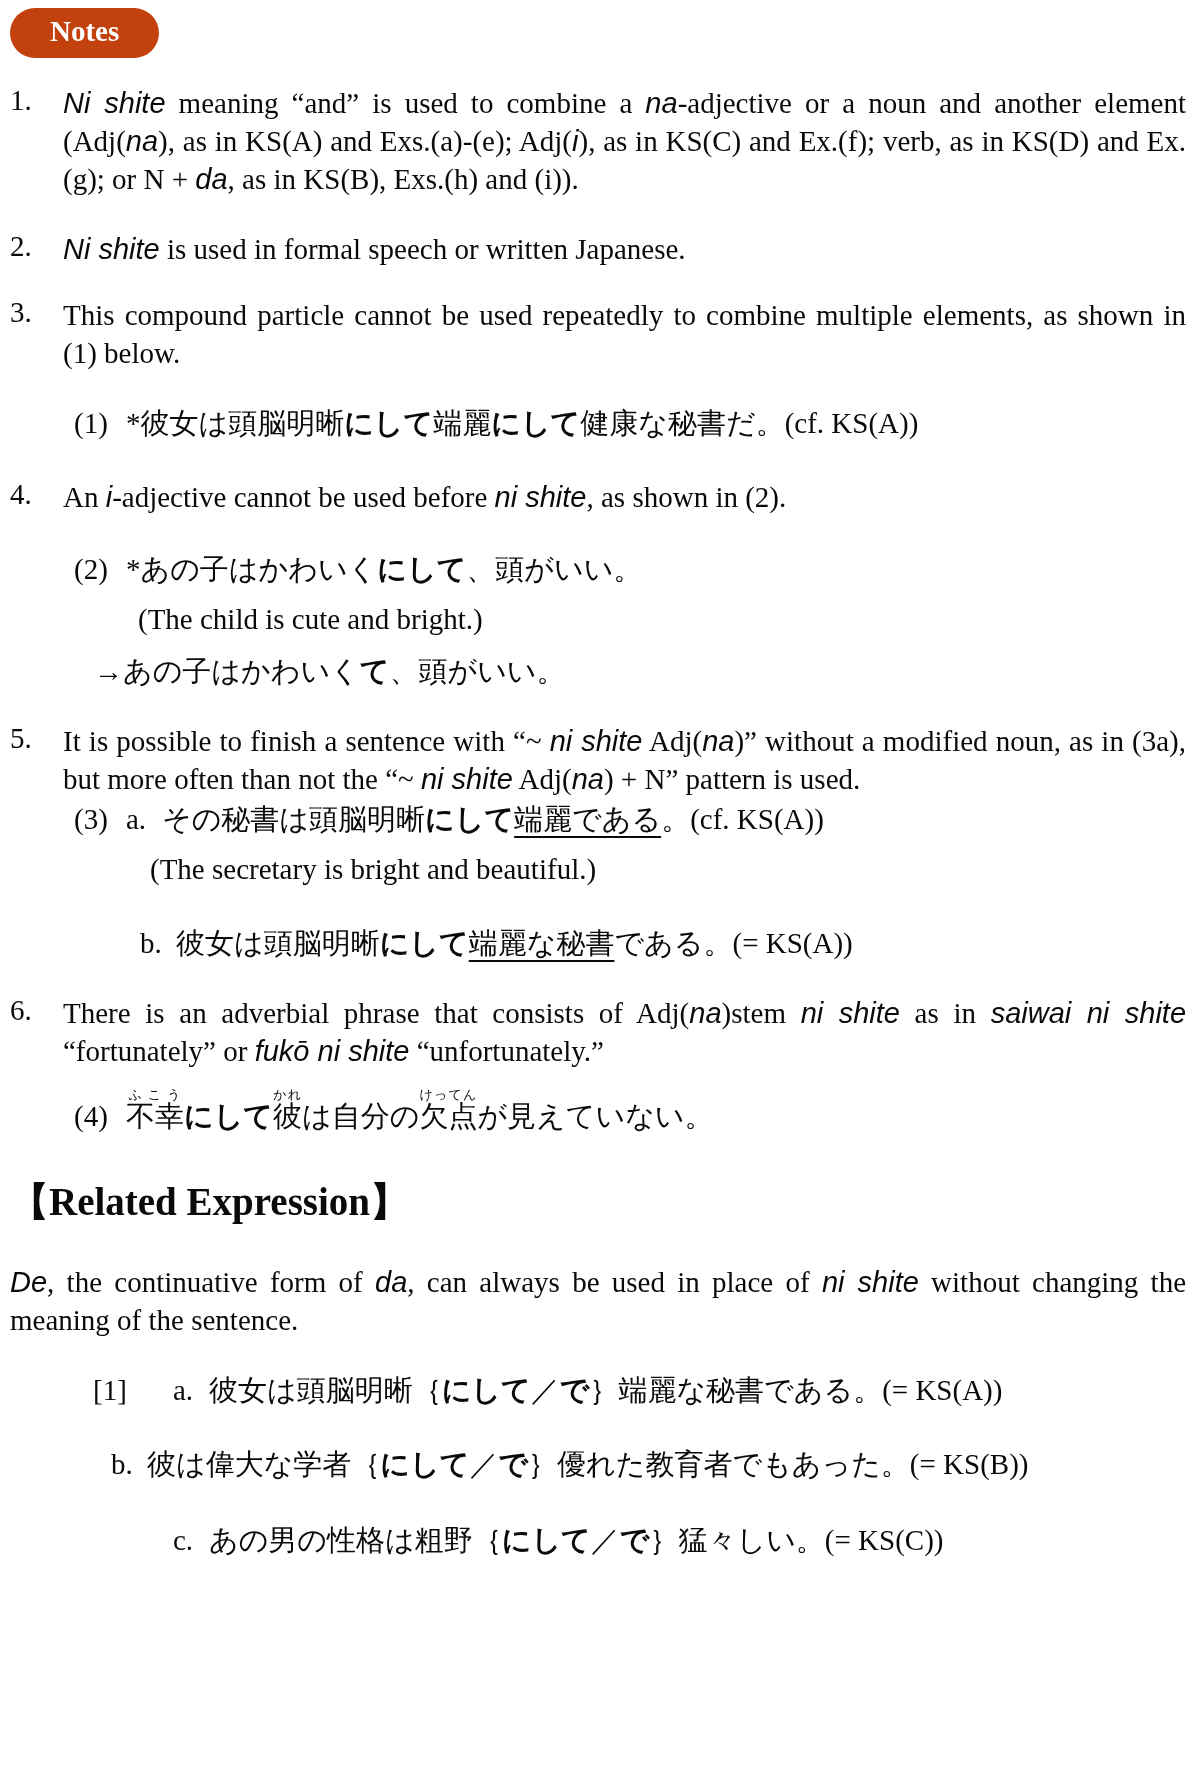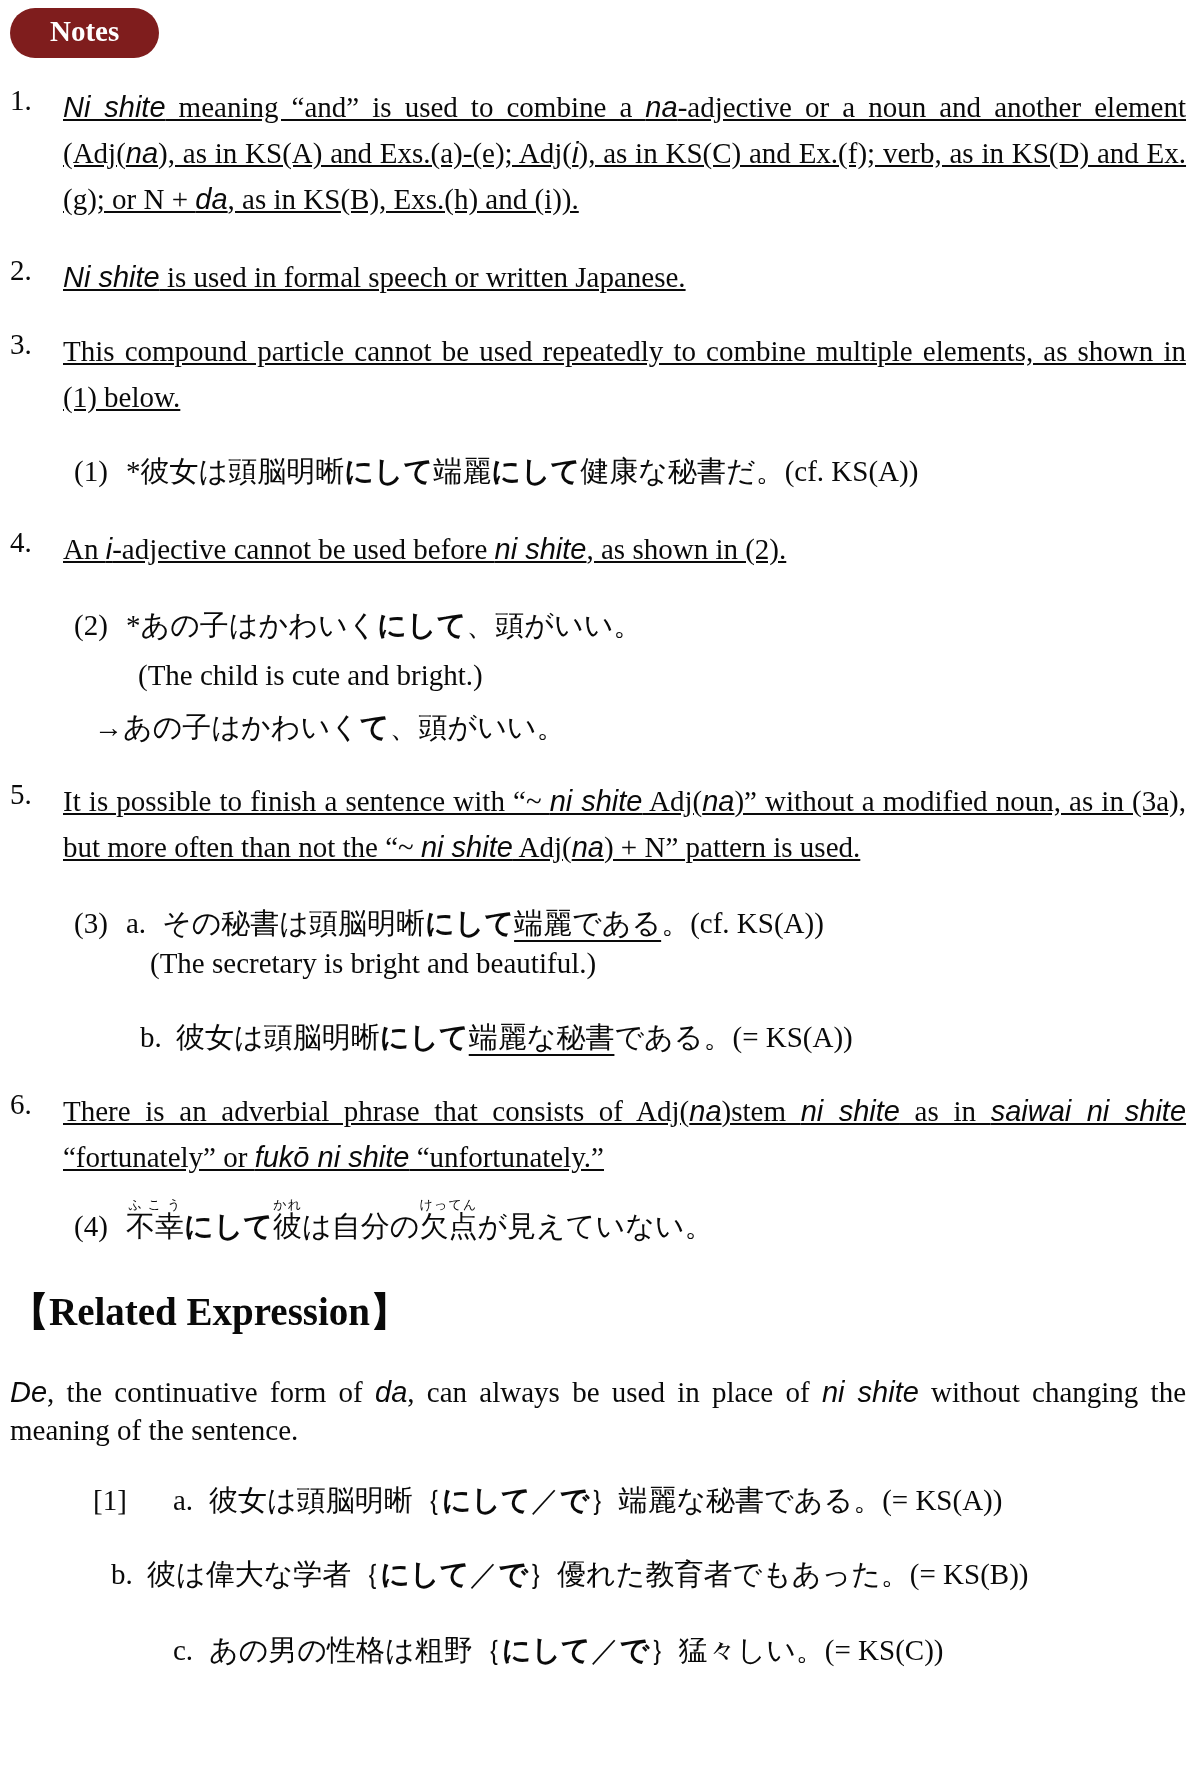--- a/index.html
+++ b/index.html
@@ -5,28 +5,28 @@
   html,body { margin:0; padding:0; }
   body {
     width:1200px; height:1780px; overflow:hidden;
     background:#ffffff; color:#0a0a0a;
     font-family:"Liberation Serif","DejaVu Serif",serif;
     font-size:29px;
   }
   .page { padding:8px 14px 0 10px; }
 
   .badge {
-    display:inline-block; background:#7f1d1d; color:#ffffff;
+    display:inline-block; background:#c2410c; color:#ffffff;
     font-weight:700; font-size:29px; line-height:1;
     padding:9px 40px 12px 40px; border-radius:27px;
   }
 
   .note { display:flex; }
   .note-num { flex:0 0 53px; }
-  .note-body { flex:1; text-align:justify; line-height:46px;text-decoration:underline; }
+  .note-body { flex:1; text-align:justify; line-height:38px; }
 
   .example { margin-left:64px; line-height:42px; }
   .ex-label { display:inline-block; min-width:52px; }
   .ex-sub   { display:inline-block; min-width:36px; }
   .tr { line-height:38px; }
 
   
   .s-i { font-family:"Liberation Sans","DejaVu Sans",sans-serif; font-style:italic; }
   .s-b { font-family:"Liberation Sans","DejaVu Sans",sans-serif; font-weight:700; }
   .s-u { text-decoration:underline; text-decoration-thickness:2px; text-underline-offset:7px; }
@@ -40,22 +40,22 @@
 
   #n1   { margin-top:26px; }
   #n2   { margin-top:32px; }
   #n3   { margin-top:28px; }
   #ex1  { margin-top:30px; }
   #n4   { margin-top:34px; }
   #ex2  { margin-top:32px; }
   #ex2tr    { margin-top:10px; margin-left:128px; }
   #ex2arrow { margin-top:12px; margin-left:84px; line-height:42px; }
   #n5   { margin-top:30px; }
-  #ex3a { margin-top:32px; }
-  #ex3tr { margin-left:140px; }
+  #ex3a { }
+  #ex3tr { margin-top:10px; margin-left:140px; }
   #ex3b { margin-top:34px; margin-left:130px; line-height:42px; }
   #n6   { margin-top:30px; }
   #ex4  { margin-top:18px; }
   #ex4tr { margin-top:4px; margin-left:128px; }
   #rex1a { margin-top:30px; margin-left:83px; }
   #rex1b { margin-top:32px; margin-left:101px; }
   #rex1c { margin-top:34px; margin-left:163px; }
 </style>
 </head>
 <body>

